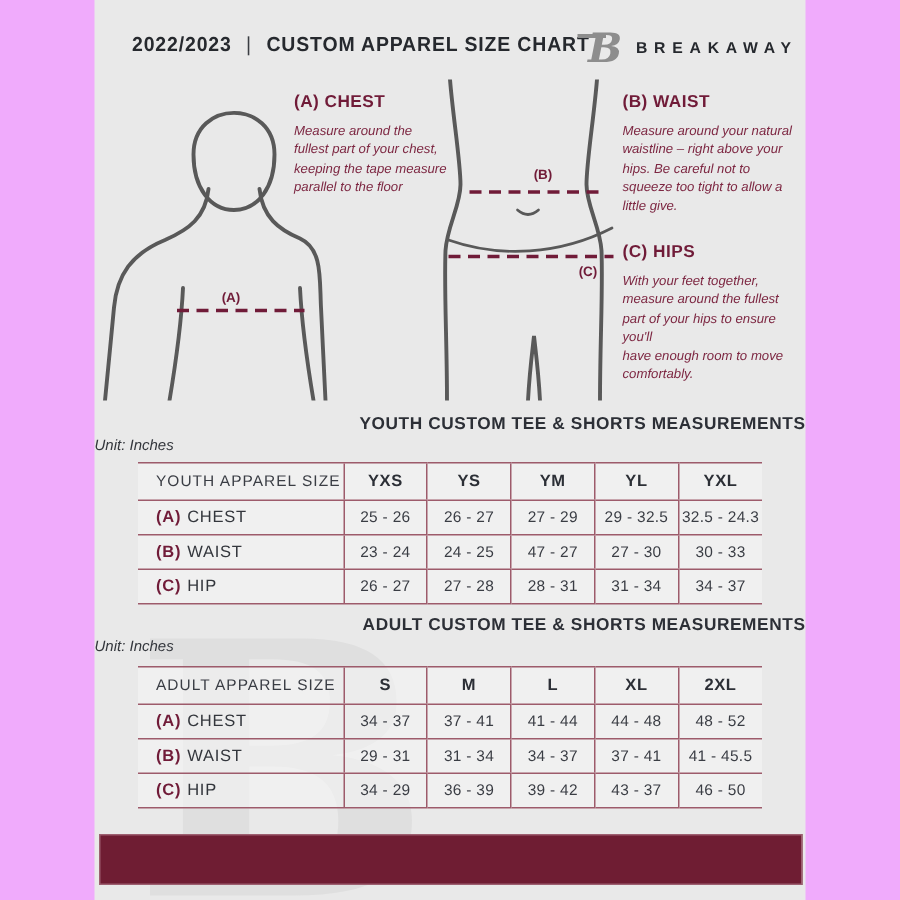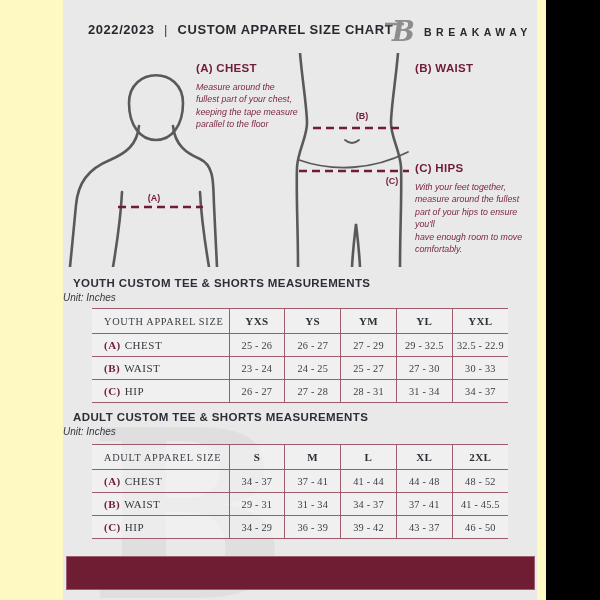--- a/index.html
+++ b/index.html
@@ -1,16 +1,16 @@
 <!DOCTYPE html>
 <html><head>
 <meta charset="utf-8">
 <style>
   html,body{margin:0;padding:0;background:#000;}
-  .canvas{position:relative;width:546px;height:600px;background:#fef9c3;overflow:hidden;
+  .canvas{position:relative;width:600px;height:600px;background:#f0abfc;overflow:hidden;
           font-family:"Liberation Sans",sans-serif;}
   .doc{position:absolute;left:63px;top:0;width:474px;height:600px;background:#e9e9e9;overflow:hidden;}
 
   
   .hdr{position:absolute;left:25px;top:22px;display:flex;align-items:center;gap:10px;
        color:#26292e;font-weight:bold;font-size:13.5px;letter-spacing:.6px;transform:scaleX(.96);transform-origin:left;}
   .hdr .divider{font-weight:400;color:#3a3d42;}
   .logo{position:absolute;left:320px;top:14px;width:32px;height:32px;}
   .brand{position:absolute;left:361px;top:26px;font-size:10.5px;font-weight:bold;
          letter-spacing:4.5px;color:#26292e;text-align:right;}
@@ -25,28 +25,28 @@
 
   
   .instr{position:absolute;color:#7d2742;}
   .instr h3{margin:0 0 7px 0;font-size:11.5px;letter-spacing:.3px;color:#701b38;}
   .instr p{margin:0;font-size:8.8px;font-style:italic;line-height:1.42;white-space:pre-line;color:#7d2742;}
   .instr-a{left:133px;top:62px;width:104px;}
   .instr-b{left:352px;top:62px;width:116px;}
   .instr-c{left:352px;top:162px;width:120px;}
 
   
-  .sec-title{position:absolute;left:0;width:474px;text-align:left;
-             font-size:11.5px;font-weight:bold;color:#2c2f36;letter-spacing:.4px;padding-left:10px;}
+  .sec-title{position:absolute;left:0;width:474px;text-align:right;
+             font-size:11.5px;font-weight:bold;color:#2c2f36;letter-spacing:.4px;}
   .sec-unit{position:absolute;left:0;width:474px;text-align:left;
             font-size:10px;font-style:italic;color:#33363c;}
 
   
   .tbl-wrap{position:absolute;left:29px;width:416px;z-index:1;}
-  table{border-collapse:collapse;table-layout:fixed;width:416px;font-family:Liberation Serif, serif;}
+  table{border-collapse:collapse;table-layout:fixed;width:416px;}
   col.c-label{width:137px;}
   col.c-size{width:55.8px;}
   th,td{border-top:1.5px solid #9d5b6b;border-bottom:1.5px solid #9d5b6b;
         background:rgba(246,246,246,.55);padding:0;height:22px;}
   th:not(:first-child),td:not(:first-child){border-left:1.5px solid #9d5b6b;}
   th{height:24px;}
   .cell-label-hdr{font-size:10.3px;font-weight:400;letter-spacing:.7px;color:#3a3d44;
                   text-align:left;padding-left:12px;}
   .cell-size-hdr{font-size:11px;font-weight:bold;color:#2c2f36;text-align:center;letter-spacing:.4px;}
   .cell-rowlabel{text-align:left;padding-left:12px;font-size:11px;color:#33363c;letter-spacing:.5px;}
@@ -98,20 +98,21 @@
       <line class="dash" x1="11" y1="118" x2="121" y2="118"></line>
       <text class="figtag" x="104" y="131" text-anchor="middle">(C)</text>
     </svg>
 
     <div class="instr instr-a">
       <h3>(A) CHEST</h3>
       <p>Measure around the fullest part of your chest, keeping the tape measure parallel to the floor</p>
     </div>
     <div class="instr instr-b">
       <h3>(B) WAIST</h3>
+      <p>Measure around your natural waistline – right above your hips. Be careful not to squeeze too tight to allow a little give.</p>
     </div>
     <div class="instr instr-c">
       <h3>(C) HIPS</h3>
       <p>With your feet together, measure around the fullest part of your hips to ensure you'll
 have enough room to move comfortably.</p>
     </div>
 
     <div class="watermark">B</div>
 
     <div class="sec-title" style="top:277px">YOUTH CUSTOM TEE &amp; SHORTS MEASUREMENTS</div>
@@ -136,29 +137,29 @@
           <th class="cell-size-hdr">YXL</th>
         </tr>
         <tr>
           <td class="cell-rowlabel">
             <span class="pfx">(A)</span><span>CHEST</span>
           </td>
           <td class="cell-val">25 - 26</td>
           <td class="cell-val">26 - 27</td>
           <td class="cell-val">27 - 29</td>
           <td class="cell-val">29 - 32.5</td>
-          <td class="cell-val">32.5 - 22.9</td>
+          <td class="cell-val">32.5 - 24.3</td>
         </tr>
         <tr>
           <td class="cell-rowlabel">
             <span class="pfx">(B)</span><span>WAIST</span>
           </td>
           <td class="cell-val">23 - 24</td>
           <td class="cell-val">24 - 25</td>
-          <td class="cell-val">25 - 27</td>
+          <td class="cell-val">47 - 27</td>
           <td class="cell-val">27 - 30</td>
           <td class="cell-val">30 - 33</td>
         </tr>
         <tr>
           <td class="cell-rowlabel">
             <span class="pfx">(C)</span><span>HIP</span>
           </td>
           <td class="cell-val">26 - 27</td>
           <td class="cell-val">27 - 28</td>
           <td class="cell-val">28 - 31</td>

